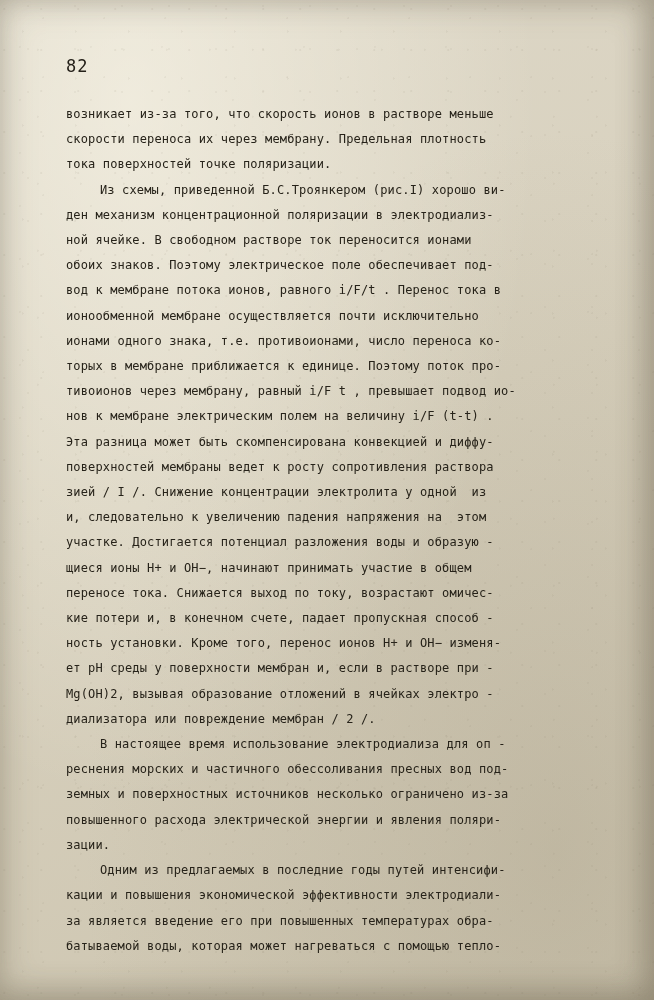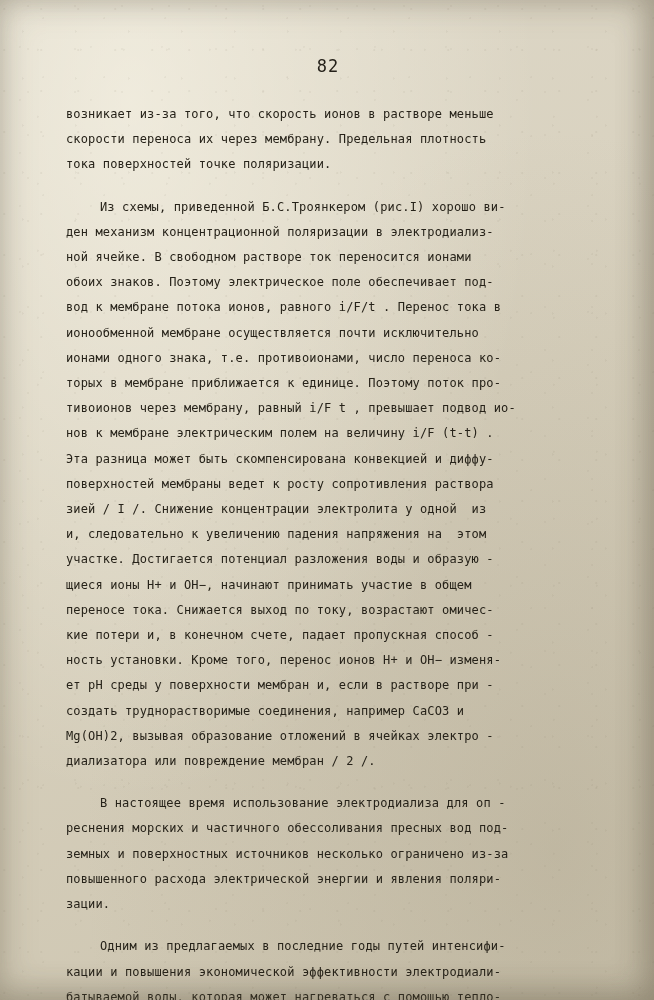--- a/index.html
+++ b/index.html
@@ -48,38 +48,37 @@
       inset 0 0 38px rgba(90,80,60,.22),
       inset -14px 0 26px rgba(90,80,60,.18),
       inset 0 -12px 26px rgba(90,80,60,.16);
   }
   #content {
     position: relative;
     padding: 56px 64px 0 66px;
     color: #2a2620;
   }
   .page-number {
-    text-align: center;
     font-size: 17px;
     letter-spacing: 1px;
     margin: 0 0 26px 0;
     color: #242019;
     font-family: "DejaVu Sans Mono", monospace;
   }
   .para {
     margin: 0 0 0 0;
     font-size: 12px;
     line-height: 25.2px;
     letter-spacing: 0.15px;
     color: #262219;
     text-align: justify;
     text-justify: inter-character;
   }
   .para + .para {
-    margin-top: 17px;
+    margin-top: 0px;
   }
   .para .indent {
     display: inline-block;
     width: 34px;
   }
   .line {
     display: block;
     white-space: pre-wrap;
   }
 </style>
@@ -111,36 +110,36 @@
       <span class="line">Эта разница может быть скомпенсирована конвекцией и диффу-</span>
       <span class="line">поверхностей мембраны ведет к росту сопротивления раствора</span>
       <span class="line">зией / I /. Снижение концентрации электролита у одной  из</span>
       <span class="line">и, следовательно к увеличению падения напряжения на  этом</span>
       <span class="line">участке. Достигается потенциал разложения воды и образую -</span>
       <span class="line">щиеся ионы H+ и OH−, начинают принимать участие в общем</span>
       <span class="line">переносе тока. Снижается выход по току, возрастают омичес-</span>
       <span class="line">кие потери и, в конечном счете, падает пропускная способ -</span>
       <span class="line">ность установки. Кроме того, перенос ионов H+ и OH− изменя-</span>
       <span class="line">ет pH среды у поверхности мембран и, если в растворе при -</span>
-      <span class="line">создать труднорастворимые соединения, например CaCO3 и</span>
       <span class="line">Mg(OH)2, вызывая образование отложений в ячейках электро -</span>
       <span class="line">диализатора или повреждение мембран / 2 /.</span>
     </p>
 
     <p class="para">
       <span class="line"><span class="indent"></span><span>В настоящее время использование электродиализа для оп -</span></span>
       <span class="line">реснения морских и частичного обессоливания пресных вод под-</span>
       <span class="line">земных и поверхностных источников несколько ограничено из-за</span>
       <span class="line">повышенного расхода электрической энергии и явления поляри-</span>
       <span class="line">зации.</span>
     </p>
 
     <p class="para">
       <span class="line"><span class="indent"></span><span>Одним из предлагаемых в последние годы путей интенсифи-</span></span>
       <span class="line">кации и повышения экономической эффективности электродиали-</span>
+      <span class="line">за является введение его при повышенных температурах обра-</span>
       <span class="line">батываемой воды, которая может нагреваться с помощью тепло-</span>
 
     </p>
 
   </div>
   <div id="grain"></div>
   <div id="edge-shade"></div>
 </div>
 
 </body></html>

